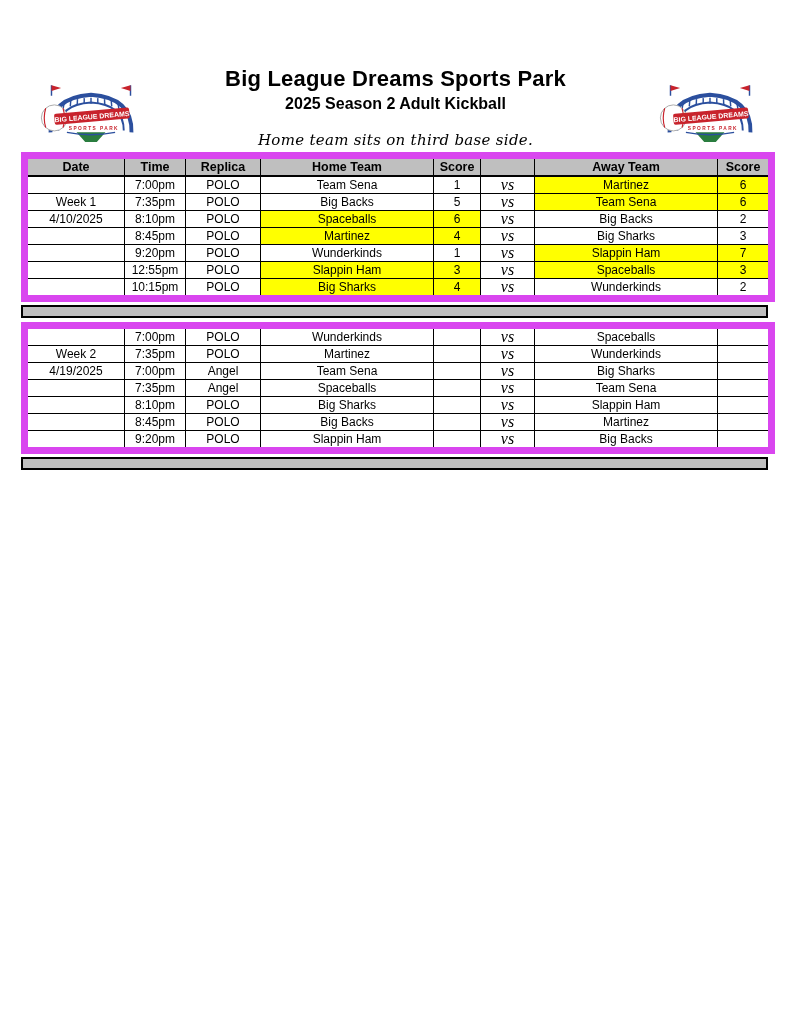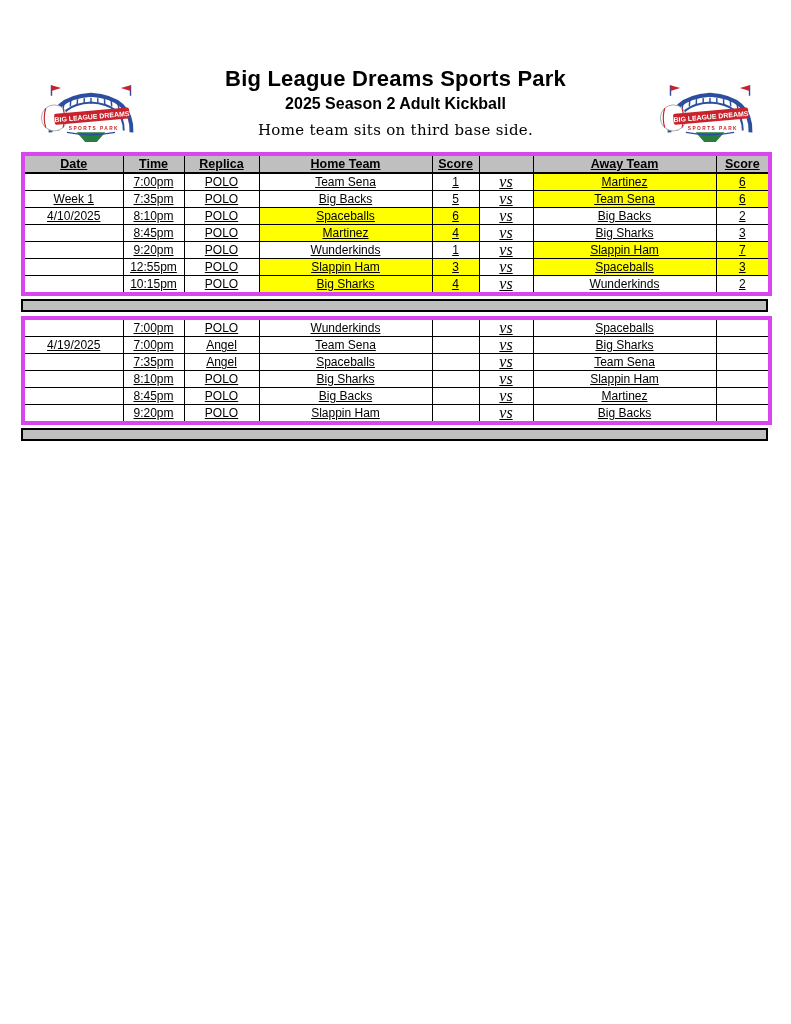--- a/index.html
+++ b/index.html
@@ -15,31 +15,31 @@
   .header{position:relative;height:152px;}
   .titles{padding-top:66px;text-align:center;}
   .titles h1{
     margin:0;font-size:22px;font-weight:bold;letter-spacing:0.2px;
     font-family:"Liberation Sans",sans-serif;
   }
   .titles h2{
     margin:3px 0 8px 0;font-size:16px;font-weight:bold;
   }
   .note{
-    margin-top:8px;font-family:"DejaVu Serif",serif;
+    margin-top:18px;font-family:"DejaVu Serif",serif;font-style:italic;
     font-size:15px;letter-spacing:0.3px;
   }
   .logo{position:absolute;top:82px;}
   .logo-left{left:38px;}
   .logo-right{right:28px;}
 
   .tablewrap{margin-left:21px;width:747px;}
   table{
     border-collapse:collapse;table-layout:fixed;width:747px;
-    border:4px solid #d946ef;box-sizing:border-box;text-decoration:underline;
+    border:7px solid #d946ef;box-sizing:border-box;
   }
   th,td{
     border:1px solid #000;padding:0 2px;height:16px;line-height:16px;
     text-align:center;font-size:12px;overflow:hidden;white-space:nowrap;
     box-sizing:border-box;
   }
   thead th{
     background:var(--hdr);font-weight:bold;font-size:12.5px;
     border-bottom:2px solid #000;height:17px;
   }
@@ -228,20 +228,30 @@
             <td></td>
             <td>7:00pm</td>
             <td>POLO</td>
             <td>Wunderkinds</td>
             <td></td>
             <td class="vs">vs</td>
             <td>Spaceballs</td>
             <td></td>
           </tr>
           <tr>
+            <td>Week 2</td>
+            <td>7:35pm</td>
+            <td>POLO</td>
+            <td>Martinez</td>
+            <td></td>
+            <td class="vs">vs</td>
+            <td>Wunderkinds</td>
+            <td></td>
+          </tr>
+          <tr>
             <td>4/19/2025</td>
             <td>7:00pm</td>
             <td>Angel</td>
             <td>Team Sena</td>
             <td></td>
             <td class="vs">vs</td>
             <td>Big Sharks</td>
             <td></td>
           </tr>
           <tr>

